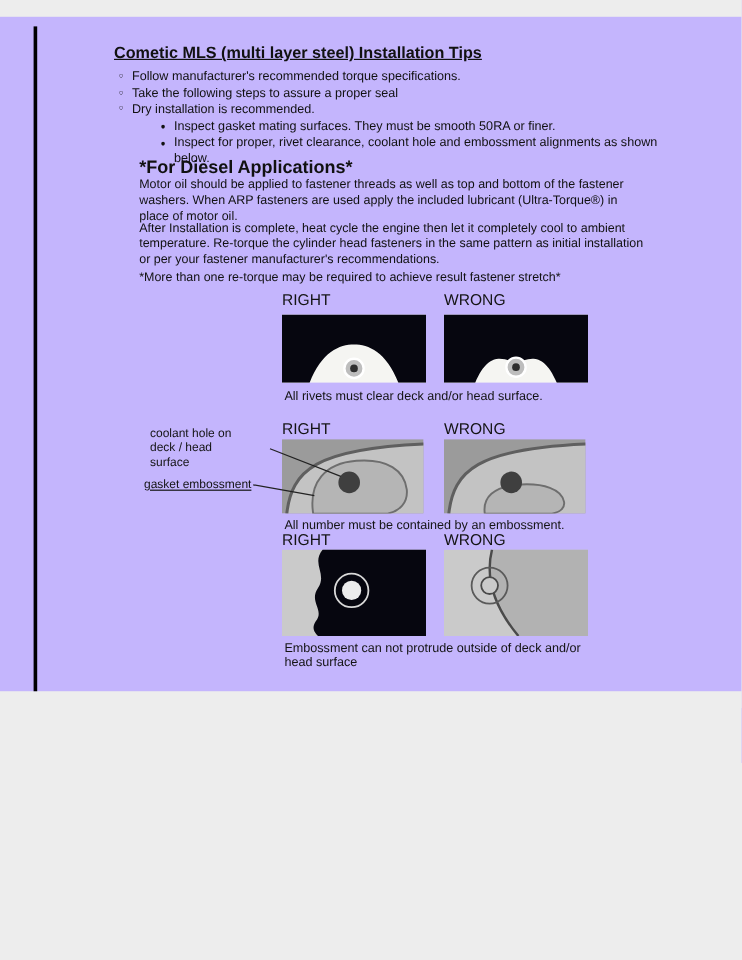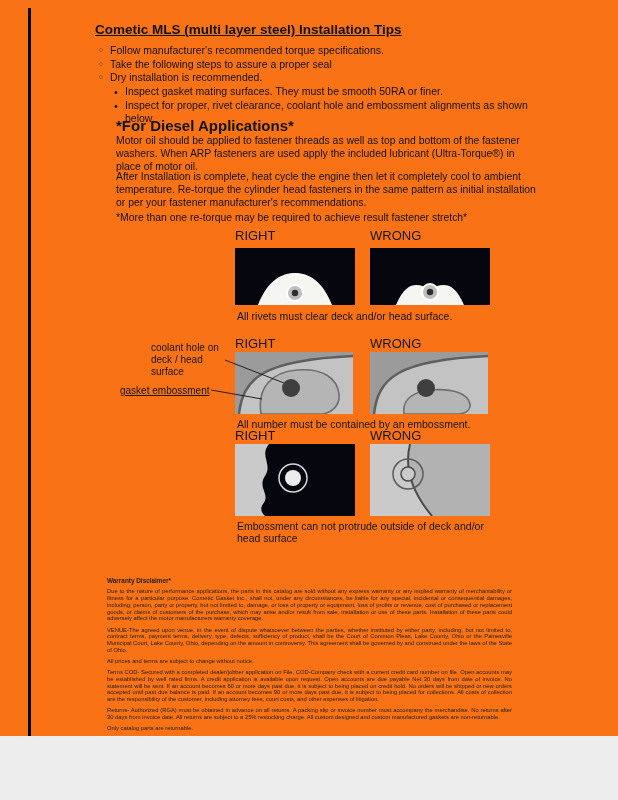--- a/index.html
+++ b/index.html
@@ -1,16 +1,16 @@
 <!DOCTYPE html>
 <html><head>
 <meta charset="utf-8">
 <style>
   html,body{margin:0;padding:0;background:#ededed;}
-  .page{position:relative;width:618px;height:736px;background:#f97316;margin:0 auto;
+  .page{position:relative;width:618px;height:562px;background:#c4b5fd;margin:14px auto;
         font-family:"Liberation Sans",sans-serif;color:#111;overflow:hidden;}
   .abs{position:absolute;}
   .spine{position:absolute;left:28px;top:8px;width:3px;height:786px;background:#000;}
   .title{font-size:13.5px;font-weight:bold;text-decoration:underline;white-space:nowrap;}
   .tips{list-style:none;margin:0;padding:0;font-size:10.5px;line-height:1.3;width:432px;}
   .tips>li{position:relative;padding-left:11px;}
   .tips>li::before{content:"○";position:absolute;left:0;top:2px;font-size:6.5px;}
   .subtips{list-style:none;margin:0;padding:0;}
   .subtips>li{position:relative;padding-left:11px;margin-left:18px;}
   .subtips>li::before{content:"•";position:absolute;left:0;top:0;font-size:11px;}
@@ -32,21 +32,21 @@
 <div class="page">
   <div class="spine"></div>
 
   <div class="abs title" style="left:95px;top:22px;">Cometic MLS (multi layer steel) Installation Tips</div>
 
   <ul class="abs tips" style="left:99px;top:44px;">
     <li>Follow manufacturer's recommended torque specifications.</li>
     <li>Take the following steps to assure a proper seal</li>
     <li>Dry installation is recommended.</li>
   </ul>
-  <ul class="abs tips subtips" style="left:96px;top:85px;">
+  <ul class="abs tips subtips" style="left:116px;top:85px;">
     <li>Inspect gasket mating surfaces.  They must be smooth 50RA or finer.</li>
     <li>Inspect for proper, rivet clearance, coolant hole and embossment alignments as shown below.</li>
   </ul>
 
   <div class="abs h2" style="left:116px;top:117px;">*For Diesel Applications*</div>
   <p class="abs para" style="left:116px;top:134px;">Motor oil should be applied to fastener threads as well as top and bottom of the fastener washers. When ARP fasteners are used apply the included lubricant (Ultra-Torque®) in place of motor oil.</p>
   <p class="abs para" style="left:116px;top:170px;">After Installation is complete, heat cycle the engine then let it completely cool to ambient temperature. Re-torque the cylinder head fasteners in the same pattern as initial installation or per your fastener manufacturer's recommendations.</p>
   <p class="abs para" style="left:116px;top:211px;">*More than one re-torque may be required to achieve result fastener stretch*</p>
 
   <div class="abs" style="left:95px;top:226px;width:442px;height:325px;">
@@ -62,21 +62,21 @@
     <svg class="abs" style="left:275px;top:22px;" width="120" height="57" viewBox="0 0 120 57">
       <rect width="120" height="57" fill="#f5f5f2"></rect>
       <path d="M0,0 H120 V57 H94 C82,29 70,38 60,40 C50,38 38,29 26,57 H0 Z" fill="#06060f"></path>
       <circle cx="60" cy="44" r="8" fill="#bdbdbd" stroke="#ffffff" stroke-width="2"></circle>
       <circle cx="60" cy="44" r="3.2" fill="#2e2e2e"></circle>
     </svg>
     <div class="abs dg-caption" style="left:142px;top:84px;">All rivets must clear deck and/or head surface.</div>
 
     <div class="abs dg-header" style="left:140px;top:110px;">RIGHT</div>
     <div class="abs dg-header" style="left:275px;top:110px;">WRONG</div>
-    <div class="abs dg-label" style="left:56px;top:116px;width:86px;">coolant hole on deck / head surface</div>
+    <div class="abs dg-label" style="left:30px;top:116px;width:86px;">coolant hole on deck / head surface</div>
     <div class="abs dg-label" style="left:25px;top:159px;width:95px;text-decoration:underline;">gasket embossment</div>
     <svg class="abs" style="left:140px;top:126px;" width="118" height="62" viewBox="0 0 118 62">
       <rect width="118" height="62" fill="#9b9b9b"></rect>
       <path d="M4,62 C8,26 28,8 118,4 V62 Z" fill="#c3c3c3"></path>
       <path d="M4,62 C8,26 28,8 118,4" fill="none" stroke="#5f5f5f" stroke-width="2.5"></path>
       <path d="M26,62 C22,36 36,20 62,18 C88,16 102,26 104,42 C105,53 98,60 88,62 Z" fill="#b5b5b5" stroke="#6e6e6e" stroke-width="1.6"></path>
       <circle cx="56" cy="36" r="9" fill="#3f3f3f"></circle>
     </svg>
     <svg class="abs" style="left:275px;top:126px;" width="118" height="62" viewBox="0 0 118 62">
       <rect width="118" height="62" fill="#9b9b9b"></rect>

